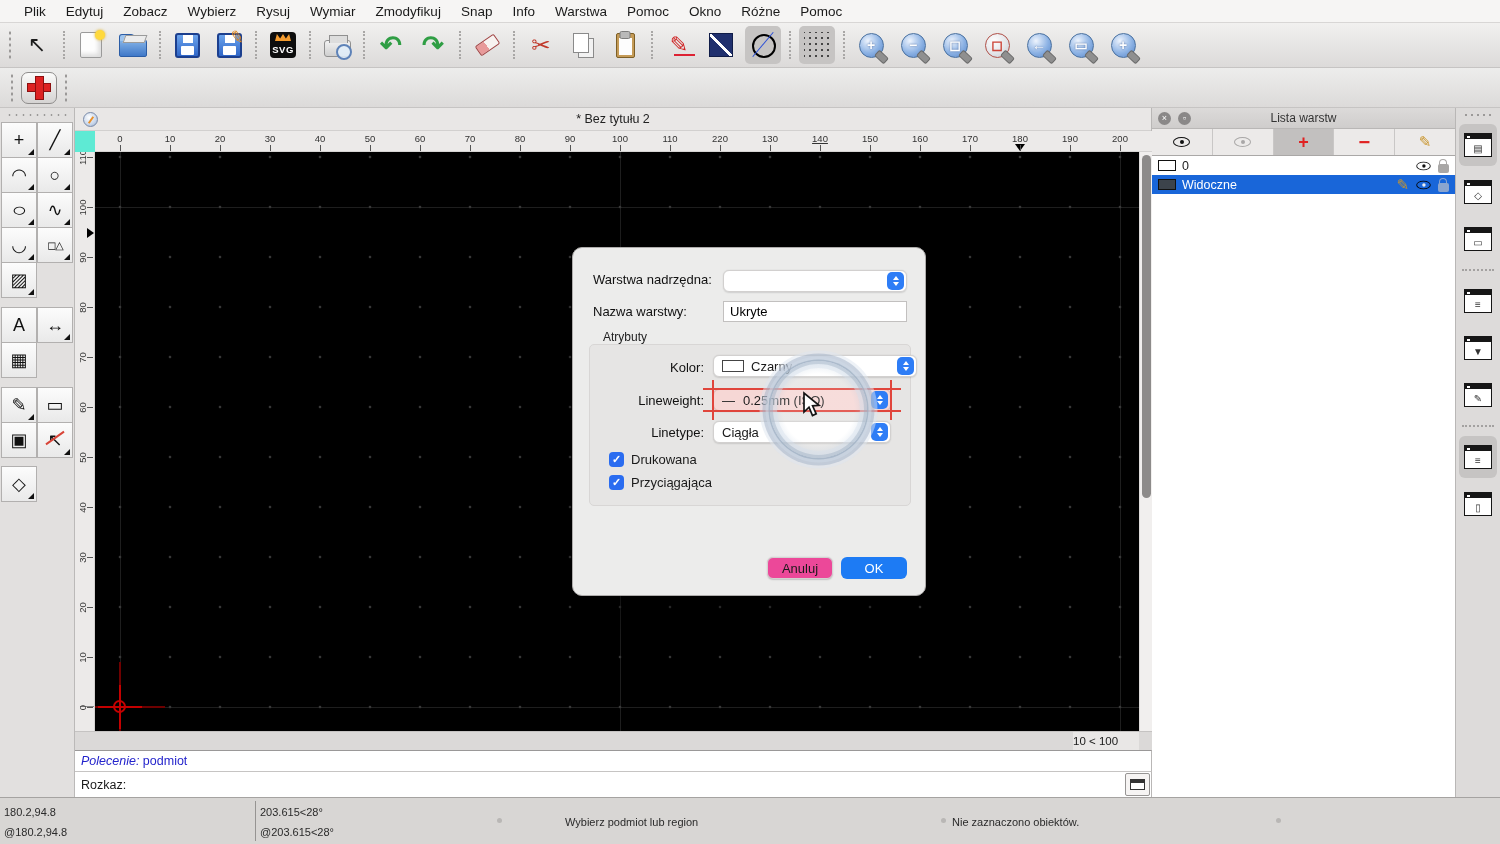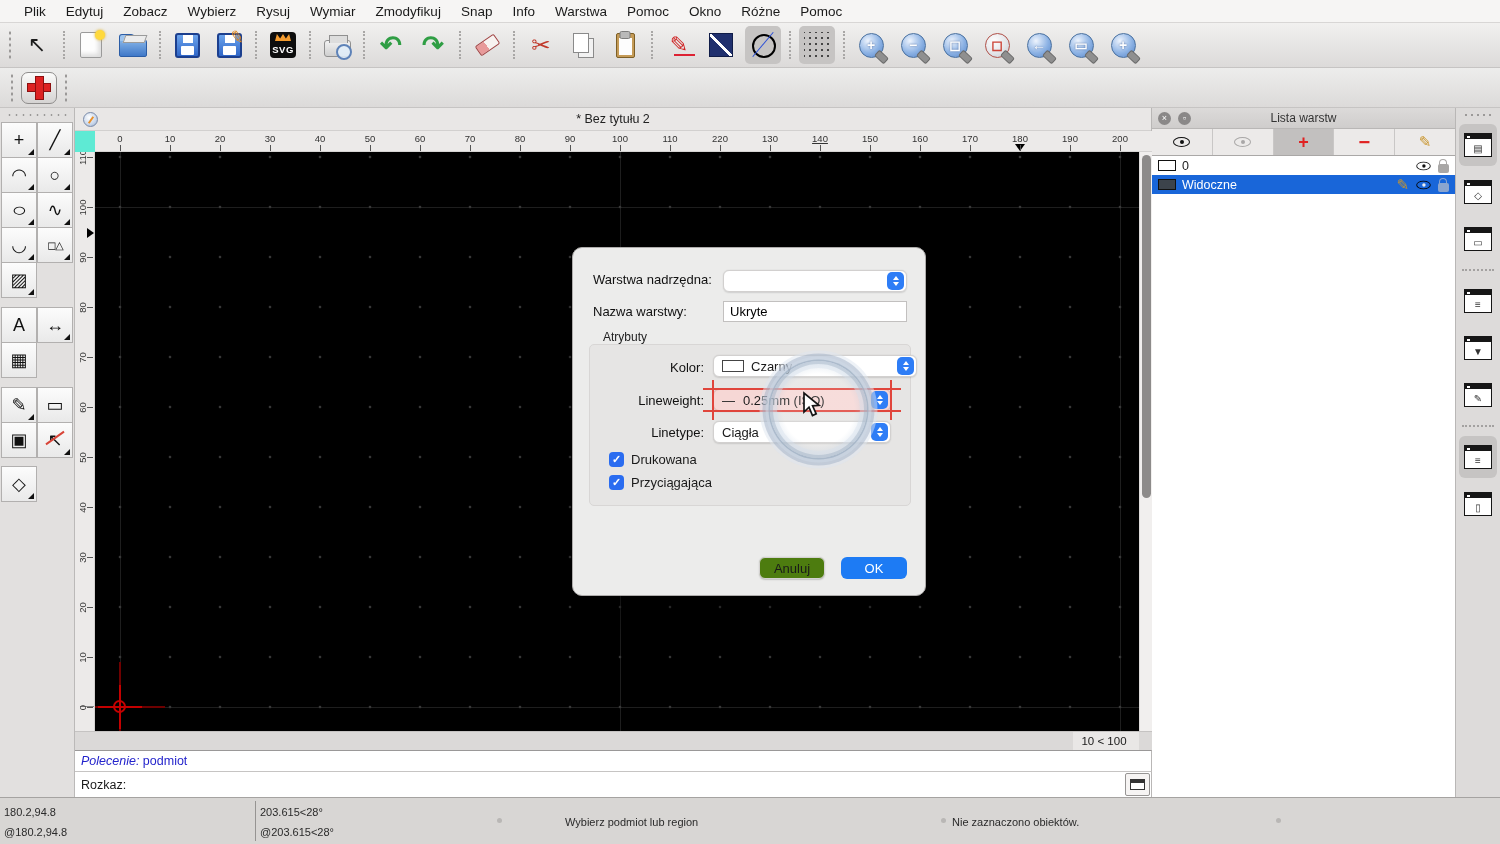--- a/index.html
+++ b/index.html
@@ -83,21 +83,21 @@
 #origin-tick{position:absolute;left:5px;top:554px;width:15px;height:1px;background:#888}
 #canvas{position:absolute;left:20px;top:44px;width:1044px;height:579px;background-color:#000;background-image:radial-gradient(circle at 25px 5px,#383838 1px,transparent 1.7px),linear-gradient(90deg,#1e1e1e 1px,transparent 1px),linear-gradient(#1e1e1e 1px,transparent 1px);background-size:50px 50px,500px 100%,100% 500px;background-position:0 0,25px 0,0 55px;overflow:hidden}
 .org-hd{position:absolute;left:-20px;top:554px;width:90px;height:2px;background:#6e0000}
 .org-vd{position:absolute;left:24px;top:510px;width:2px;height:90px;background:#6e0000}
 .org-hb{position:absolute;left:3px;top:554px;width:44px;height:2px;background:#c40000}
 .org-vb{position:absolute;left:24px;top:533px;width:2px;height:44px;background:#c40000}
 .org-c{position:absolute;left:18px;top:548px;width:13px;height:13px;border:2px solid #c40000;border-radius:50%}
 #vscroll{position:absolute;left:1064px;top:44px;width:13px;height:579px;background:#f1efee;border-left:1px solid #dddbda}
 #vthumb{position:absolute;left:2px;top:3px;width:9px;height:343px;background:#8d8b8a;border-radius:5px}
 #bottomstrip{position:absolute;left:0;top:623px;width:1077px;height:19px;background:#dbd9d8;border-top:1px solid #c5c3c2}
-#gridstatus{position:absolute;right:13px;top:0;width:66px;height:18px;background:#e9e7e6;font-size:11.5px;line-height:18px;text-align:center;padding-right:4px;color:#1a1a1a}
+#gridstatus{position:absolute;right:13px;top:0;width:66px;height:18px;background:#e9e7e6;font-size:11.5px;line-height:18px;text-align:left;padding-right:4px;color:#1a1a1a}
 
 #cmdline1{position:absolute;left:75px;top:750px;width:1077px;height:21px;background:#fff;border-top:1px solid #9a9898;border-right:1px solid #b9b7b6;font-size:12.5px;line-height:20px;color:#2424cc;padding-left:6px}
 #cmdline1 .lbl{font-style:italic}
 #cmdline2{position:absolute;left:75px;top:771px;width:1077px;height:26px;background:#fff;border-top:1px solid #c6c4c3;border-right:1px solid #b9b7b6;display:flex;align-items:center;font-size:12.5px;padding-left:6px}
 #cmd-input{flex:1;height:100%;border:none;outline:none;font-size:12.5px;font-family:"Liberation Sans",sans-serif}
 #cmd-dockbtn{width:25px;height:23px;border:1px solid #979594;background:#f6f4f3;border-radius:2px;margin-right:1px;display:flex;align-items:center;justify-content:center;flex:none}
 .winglyph{width:15px;height:11px;border:1px solid #333;position:relative;background:#fff}
 .winglyph::before{content:'';position:absolute;top:0;left:0;right:0;height:3px;background:#333}
 
 #dock{position:absolute;left:1152px;top:108px;width:304px;height:689px;background:#fff;border-right:1px solid #b9b7b6}
@@ -151,21 +151,21 @@
 #name-input{position:absolute;left:150px;top:53px;width:184px;height:21px;border:1px solid #c2c0bf;font-size:13px;padding-left:6px;font-family:"Liberation Sans",sans-serif;background:#fff}
 #attr-label{position:absolute;left:30px;top:82px;font-size:12px;color:#222}
 #groupbox{position:absolute;left:16px;top:96px;width:322px;height:162px;background:#e6e5e4;border:1px solid #d8d6d5;border-radius:5px}
 .swatch-black{width:22px;height:12px;margin-right:7px;flex:none;border:1px solid #444}
 .lw-sample{margin-right:8px;color:#222}
 .annot-field{background:#f6d7d5;border-color:#e8b5b1}
 .hl{position:absolute;background:#e0453c;z-index:2}
 .cbrow{position:absolute;display:flex;align-items:center;gap:7px}
 .cb{width:15px;height:15px;border-radius:4px;background:#2a6cf0;color:#fff;font-size:11px;font-weight:bold;display:flex;align-items:center;justify-content:center;flex:none}
 .dbtn{position:absolute;top:309px;width:66px;height:22px;border-radius:6px;font-size:13px;display:flex;align-items:center;justify-content:center}
-#btn-cancel{left:186px;background:#4d7c0f;border:1px solid #d4d2d1;box-shadow:0 .5px 1.5px rgba(0,0,0,.18)}
+#btn-cancel{left:194px;background:#ec4899;border:1px solid #d4d2d1;box-shadow:0 .5px 1.5px rgba(0,0,0,.18)}
 #btn-ok{left:268px;background:#1d7bf4;color:#fff}
 
 #clickring{position:absolute;left:770px;top:361px;width:97px;height:97px;border-radius:50%;z-index:60;background:radial-gradient(circle,rgba(255,255,255,.14) 52%,rgba(195,210,226,.42) 70%,rgba(255,255,255,.12) 78%);box-shadow:0 0 0 1.5px rgba(140,160,182,.5),0 0 0 4.5px rgba(205,216,230,.55),0 0 0 7.5px rgba(150,168,190,.42),0 0 0 10.5px rgba(222,230,240,.5),inset 0 0 0 3px rgba(150,168,190,.38),inset 0 0 0 7px rgba(214,224,236,.42)}
 #cursor{position:absolute;left:799px;top:391px;z-index:61}
 </style>
 </head>
 <body>
 
 <div id="menubar">
     <span class="menu-item">Plik</span>

